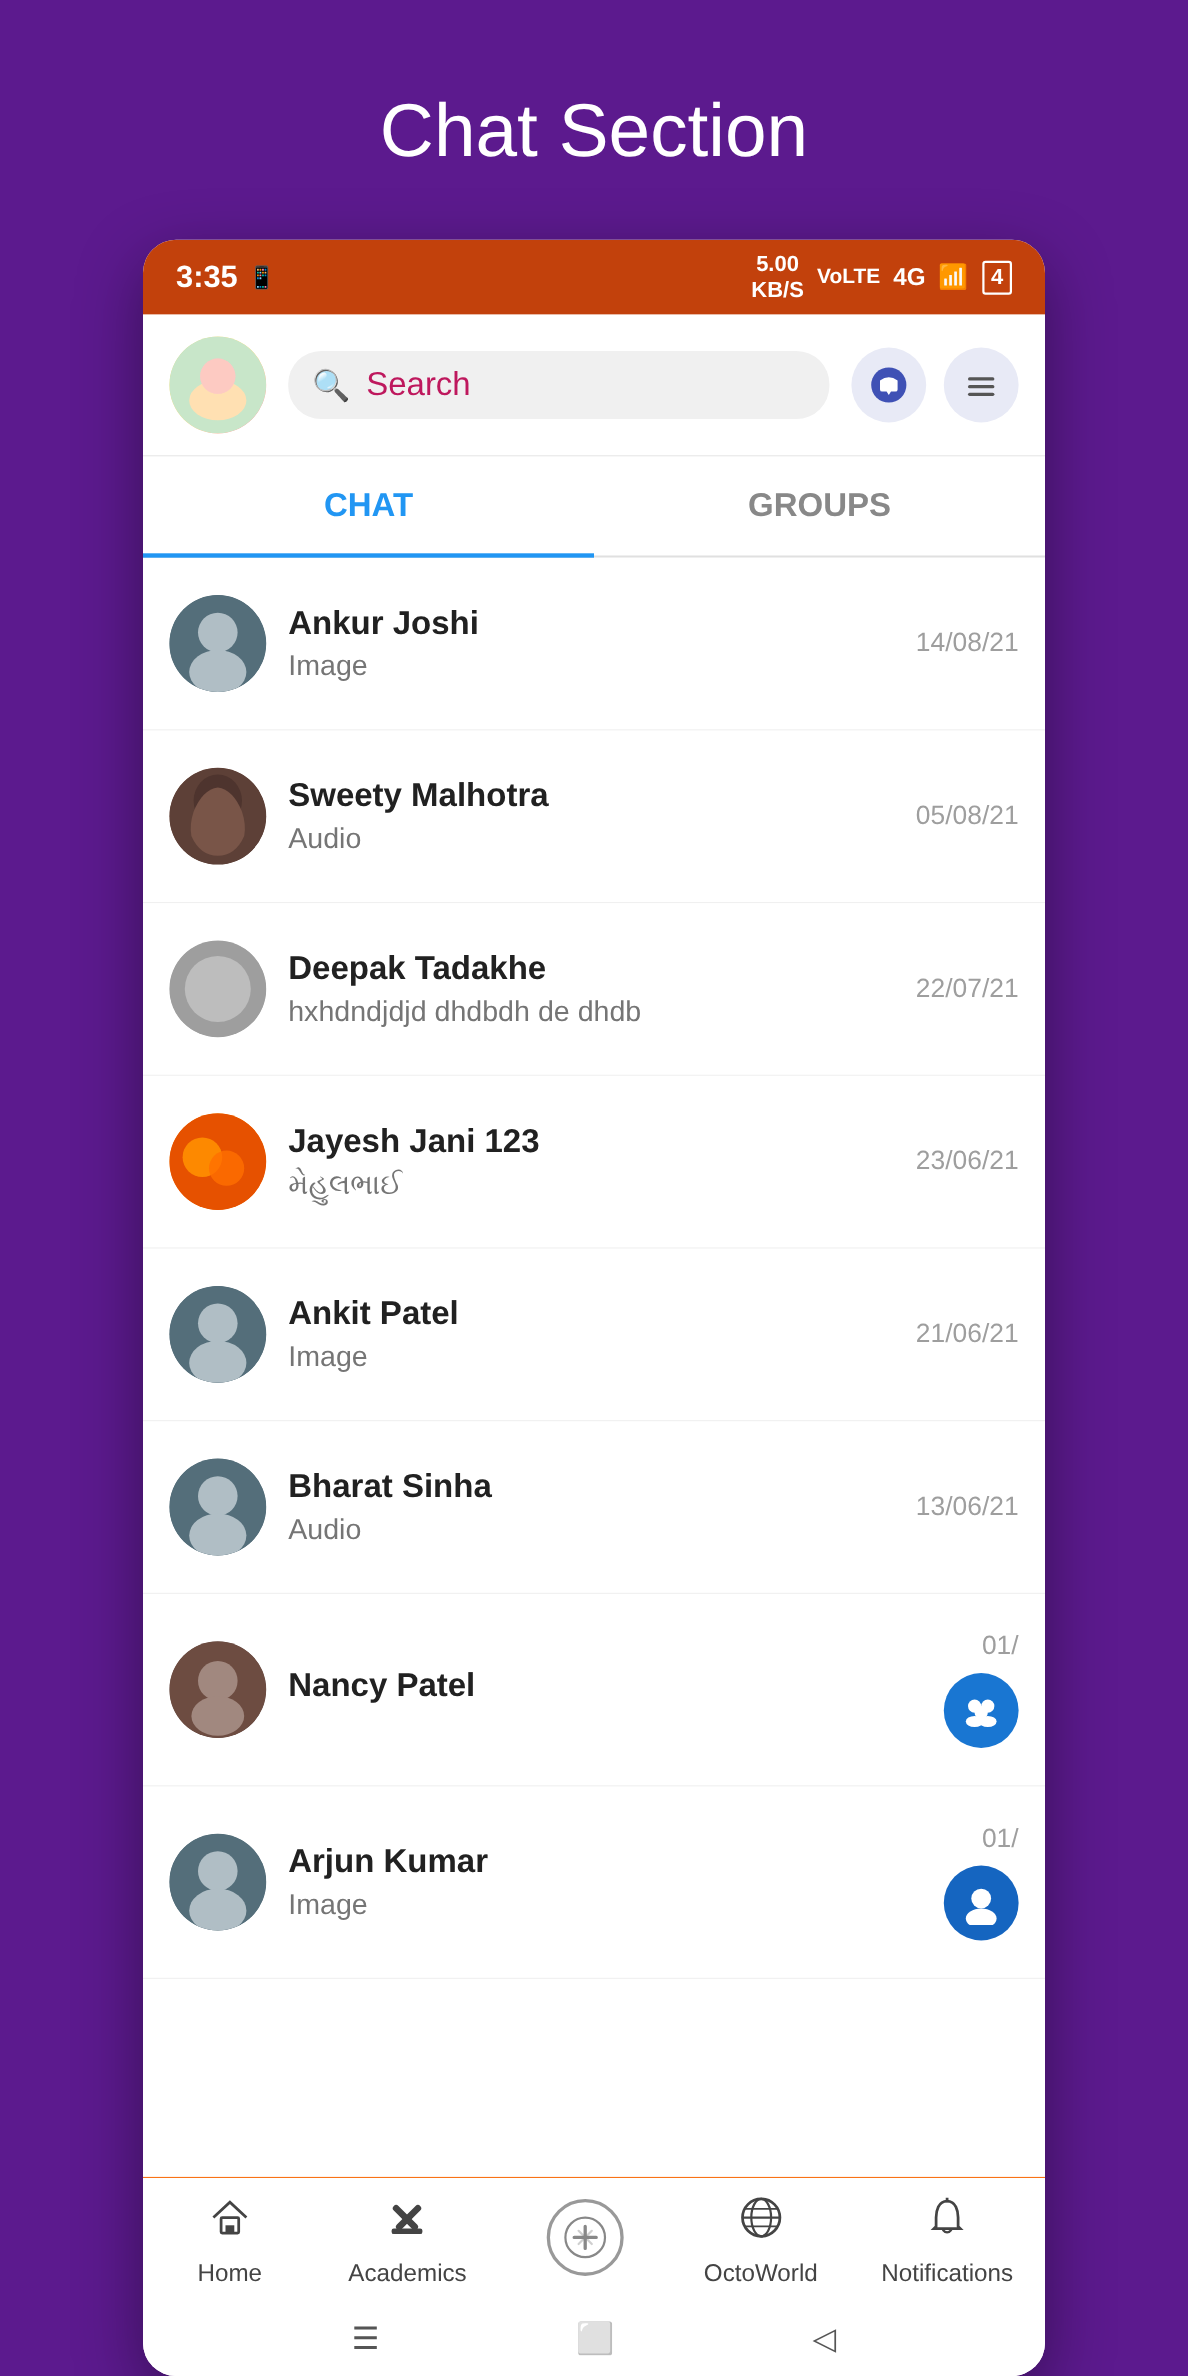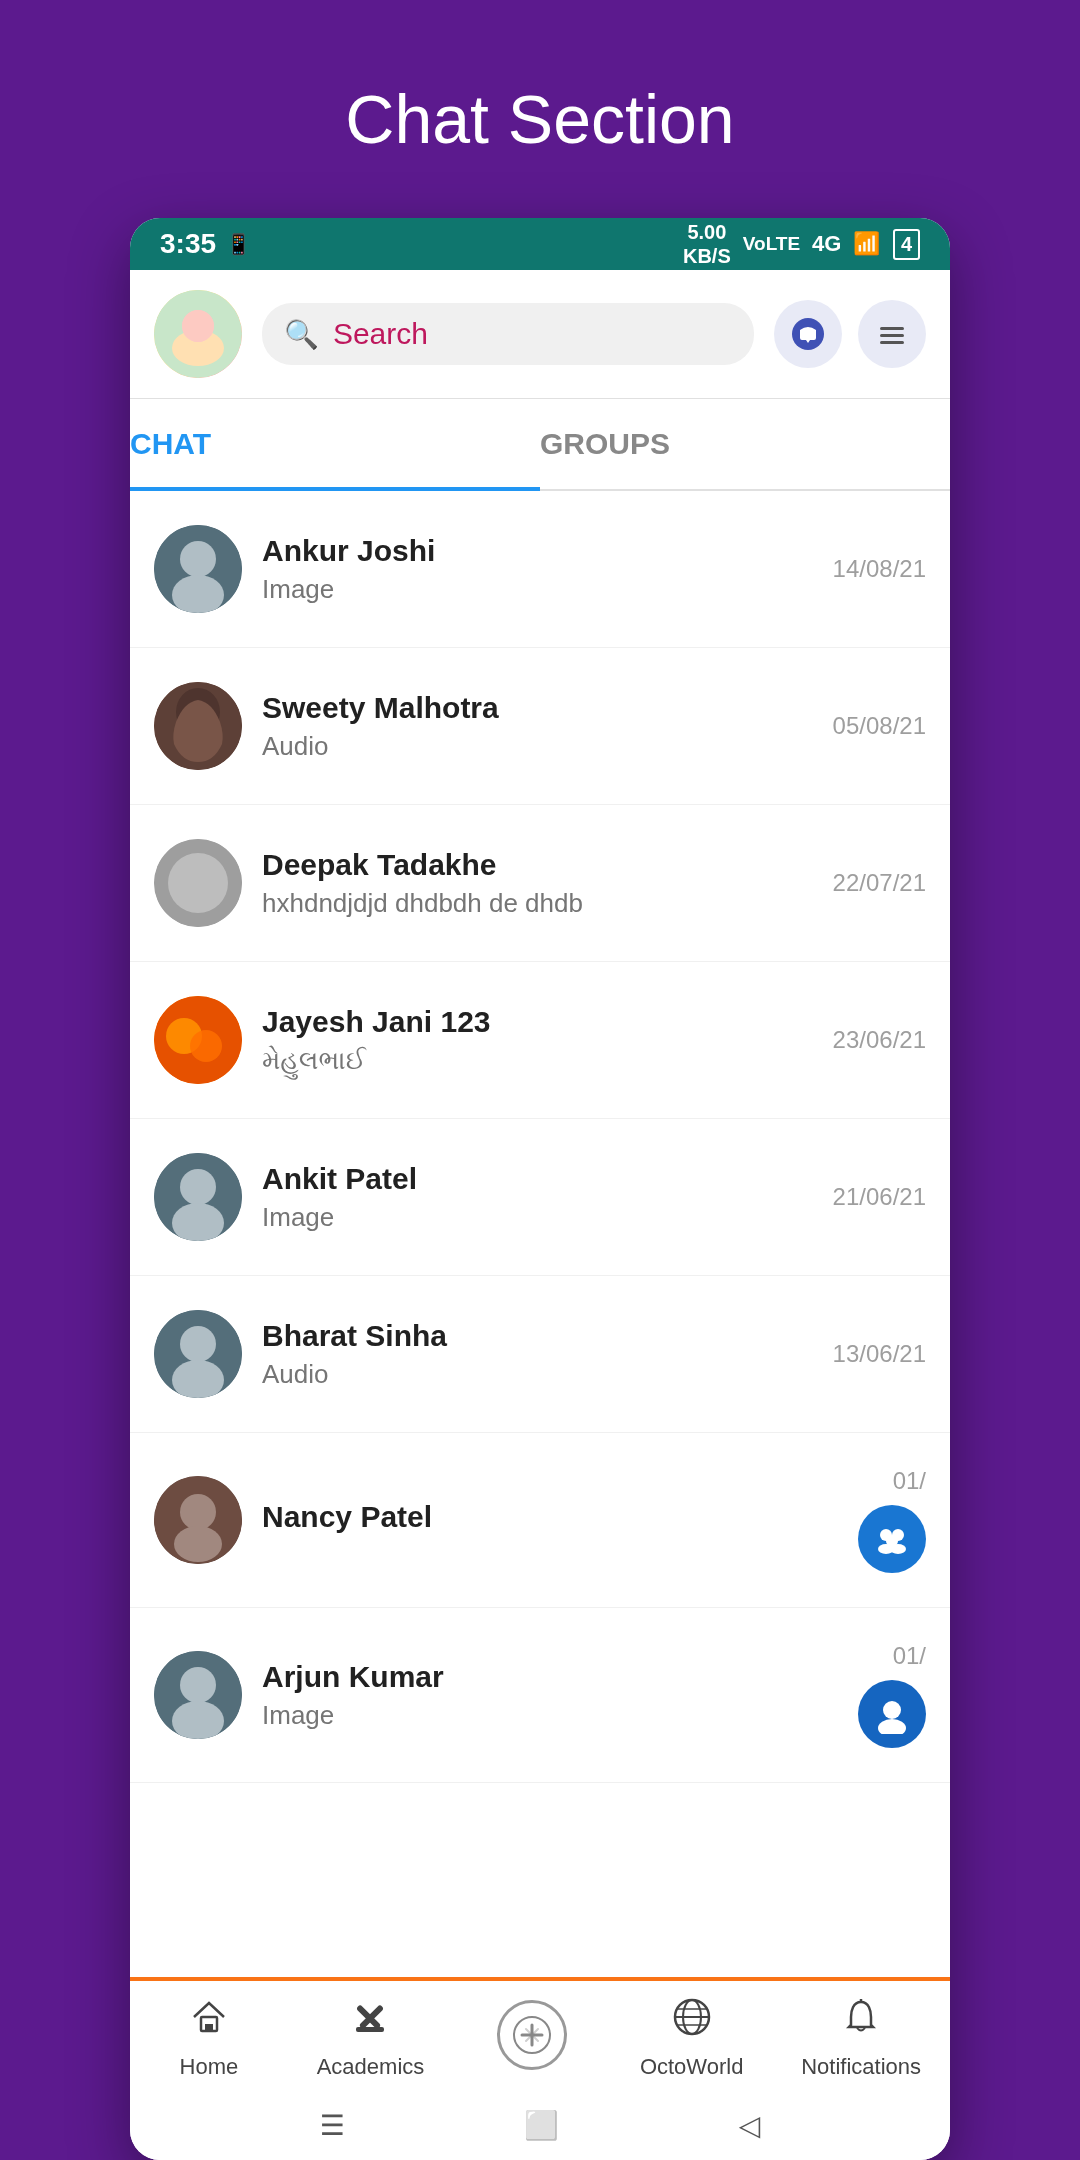--- a/index.html
+++ b/index.html
@@ -29,22 +29,22 @@
       border-radius: 30px;
       overflow: hidden;
       flex: 1;
       display: flex;
       flex-direction: column;
       box-shadow: 0 20px 60px rgba(0,0,0,0.4);
     }
 
     
     .status-bar {
-      background: #0f766e;
-      height: 52px;
+      background: #c2410c;
+      height: 68px;
       display: flex;
       align-items: center;
       justify-content: space-between;
       padding: 0 30px;
       color: white;
       font-size: 26px;
       font-weight: 600;
     }
     .status-left { display: flex; align-items: center; gap: 10px; }
     .status-right { display: flex; align-items: center; gap: 12px; font-size: 22px; }
@@ -78,20 +78,21 @@
     }
 
     
     .tabs {
       display: flex;
       border-bottom: 2px solid #e0e0e0;
       background: white;
     }
     .tab {
       flex: 1;
+      text-align: center;
       padding: 28px 0;
       font-size: 30px;
       font-weight: 700;
       color: #888;
       cursor: pointer;
       position: relative;
     }
     .tab.active {
       color: #2196F3;
     }
@@ -157,21 +158,21 @@
     .fab-person {
       width: 68px; height: 68px; border-radius: 50%;
       background: #1565c0;
       display: flex; align-items: center; justify-content: center;
       color: white; font-size: 28px;
     }
 
     
     .bottom-nav {
       background: white;
-      border-top: 4px solid #f97316;
+      border-top: 1px solid #f97316;
       display: flex;
       align-items: center;
       justify-content: space-around;
       padding: 16px 0 10px;
     }
     .nav-item {
       display: flex;
       flex-direction: column;
       align-items: center;
       gap: 8px;

